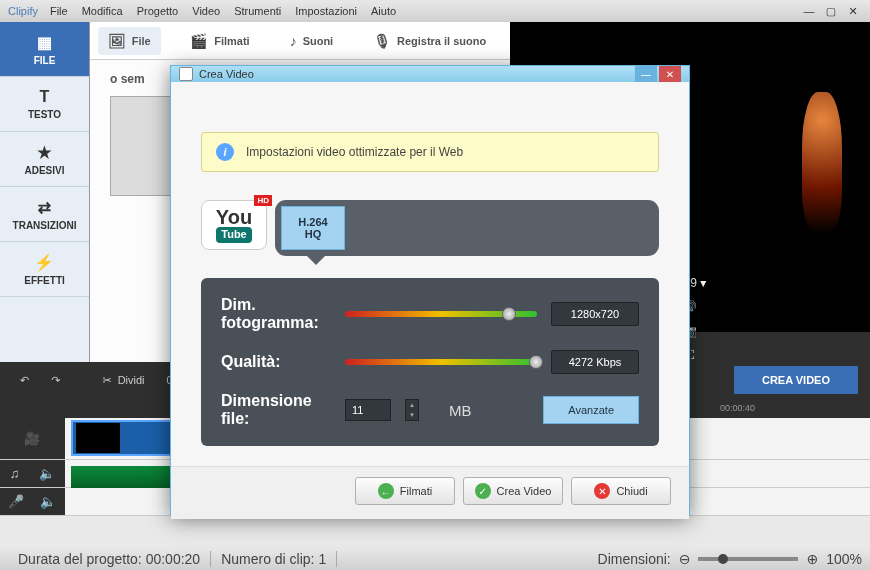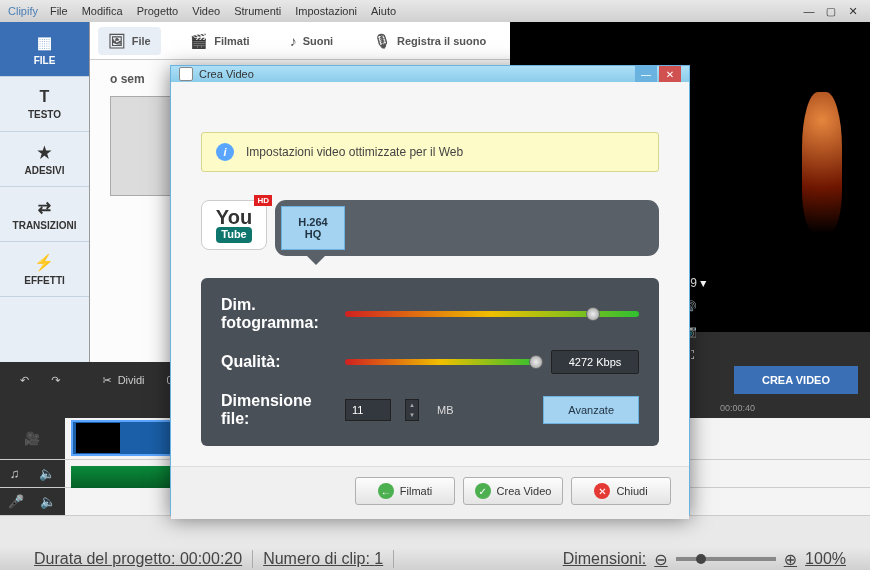--- a/index.html
+++ b/index.html
@@ -46,21 +46,21 @@
 .track-head { width: 65px; background: #2f2f2f; height: 100%; display: flex; align-items: center; justify-content: space-around; color: #ccc; font-size: 13px; }
 .track-head span { cursor: pointer; }
 .track-body { flex: 1; height: 100%; position: relative; background: #f4f4f4; }
 .video-clip { position: absolute; left: 6px; top: 2px; width: 110px; height: 36px; background: #1a5fa8; border: 2px solid #5aa5ff; display: flex; align-items: center; }
 .video-clip .vthumb { width: 44px; height: 30px; background: #000; margin: 0 3px; }
 .audio-clip { position: absolute; left: 6px; top: 6px; width: 600px; height: 28px; background: linear-gradient(#0a8a3a, #055522); }
 .track.small { height: 28px; }
 .track.small .track-head { width: 65px; }
 
 
-.statusbar { height: 22px; background: linear-gradient(#e8e8e8, #d0d0d0); display: flex; align-items: center; font-size: 16px; color: #444; padding: 0 24px; text-decoration: underline; }
+.statusbar { height: 22px; background: linear-gradient(#e8e8e8, #d0d0d0); display: flex; align-items: center; font-size: 14px; color: #444; padding: 0 8px; }
 .statusbar .sseg { padding: 0 10px; border-right: 1px solid #aaa; }
 .statusbar .sright { margin-left: auto; display: flex; align-items: center; gap: 8px; }
 .zoom-track { width: 100px; height: 4px; background: #888; position: relative; }
 .zoom-thumb { width: 10px; height: 10px; background: #444; border-radius: 50%; position: absolute; left: 20px; top: -3px; }
 
 
 .dialog { position: absolute; left: 170px; top: 65px; width: 520px; height: 450px; background: #f6f6f6; border: 1px solid #6ab3e0; box-shadow: 0 4px 20px rgba(0,0,0,0.5); display: flex; flex-direction: column; }
 .dlg-title { height: 24px; background: linear-gradient(#aee0f7, #8bccea); display: flex; align-items: center; padding: 0 8px; font-size: 11px; color: #333; }
 .dlg-title .dicon { width: 14px; height: 14px; border: 1px solid #888; border-radius: 2px; margin-right: 6px; background: #fff; }
 .dlg-title .dctrls { margin-left: auto; display: flex; gap: 2px; }
@@ -83,21 +83,21 @@
 
 .settings-panel { background: #4a5058; border-radius: 6px; padding: 18px 20px; margin-top: 22px; display: flex; flex-direction: column; gap: 18px; }
 .srow { display: flex; align-items: center; gap: 14px; }
 .slabel { width: 110px; color: #fff; font-size: 16px; font-weight: bold; }
 .slider { flex: 1; height: 6px; background: linear-gradient(to right, #d02020 0%, #f0c000 50%, #30c030 100%); border-radius: 3px; position: relative; }
 .slider .sthumb { width: 14px; height: 14px; background: radial-gradient(#eee, #999); border-radius: 50%; position: absolute; top: -4px; border: 1px solid #666; cursor: pointer; }
 .sval { width: 88px; height: 24px; background: #33383f; border: 1px solid #222; color: #fff; font-size: 11px; display: flex; align-items: center; justify-content: center; border-radius: 2px; }
 .file-input { width: 46px; height: 22px; background: #33383f; border: 1px solid #222; color: #fff; font-size: 11px; display: flex; align-items: center; padding: 0 6px; }
 .spinner { width: 14px; height: 22px; background: #33383f; border: 1px solid #222; display: flex; flex-direction: column; }
 .spinner span { flex: 1; color: #aaa; font-size: 6px; display: flex; align-items: center; justify-content: center; cursor: pointer; }
-.unit { color: #ddd; font-size: 11px; margin-left: 4px; }
+.unit { color: #ddd; font-size: 15px; margin-left: 16px; }
 .adv-btn { background: #a3d3f0; border: 1px solid #6ab3e0; color: #234; font-size: 11px; padding: 7px 24px; cursor: pointer; margin-left: auto; }
 
 .dlg-footer { padding: 10px 18px 14px 18px; display: flex; justify-content: flex-end; gap: 8px; border-top: 1px solid #ddd; background: #f0f0f0; }
 .dlg-btn { width: 100px; height: 28px; background: linear-gradient(#fdfdfd, #e4e4e4); border: 1px solid #b0b0b0; border-radius: 3px; display: flex; align-items: center; justify-content: center; gap: 6px; font-size: 11px; color: #333; cursor: pointer; }
 .btn-icon { width: 16px; height: 16px; border-radius: 50%; display: flex; align-items: center; justify-content: center; font-size: 10px; color: #fff; }
 .btn-icon.back { background: #4caf50; }
 .btn-icon.ok { background: #4caf50; }
 .btn-icon.cancel { background: #e53935; }
 .fig { position: absolute; right: 28px; top: 70px; width: 40px; height: 140px; background: radial-gradient(circle at 50% 20%, #ff9544, #7a1800 60%, transparent); opacity: 0.9; border-radius: 40% 40% 30% 30%; }
 </style>
@@ -272,20 +272,21 @@
         <div class="codec-pointer"></div>
       </div>
     </div>
 
     <div class="settings-panel">
       <div class="srow">
         <div class="slabel">Dim. fotogramma:</div>
         <div class="slider">
             <div class="sthumb" style="left:82%"></div>
           </div>
+        <div class="sval">1280x720</div>
       </div>
       <div class="srow">
         <div class="slabel">Qualità:</div>
         <div class="slider">
             <div class="sthumb" style="left:96%"></div>
           </div>
         <div class="sval">4272 Kbps</div>
       </div>
       <div class="srow">
         <div class="slabel">Dimensione file:</div>

